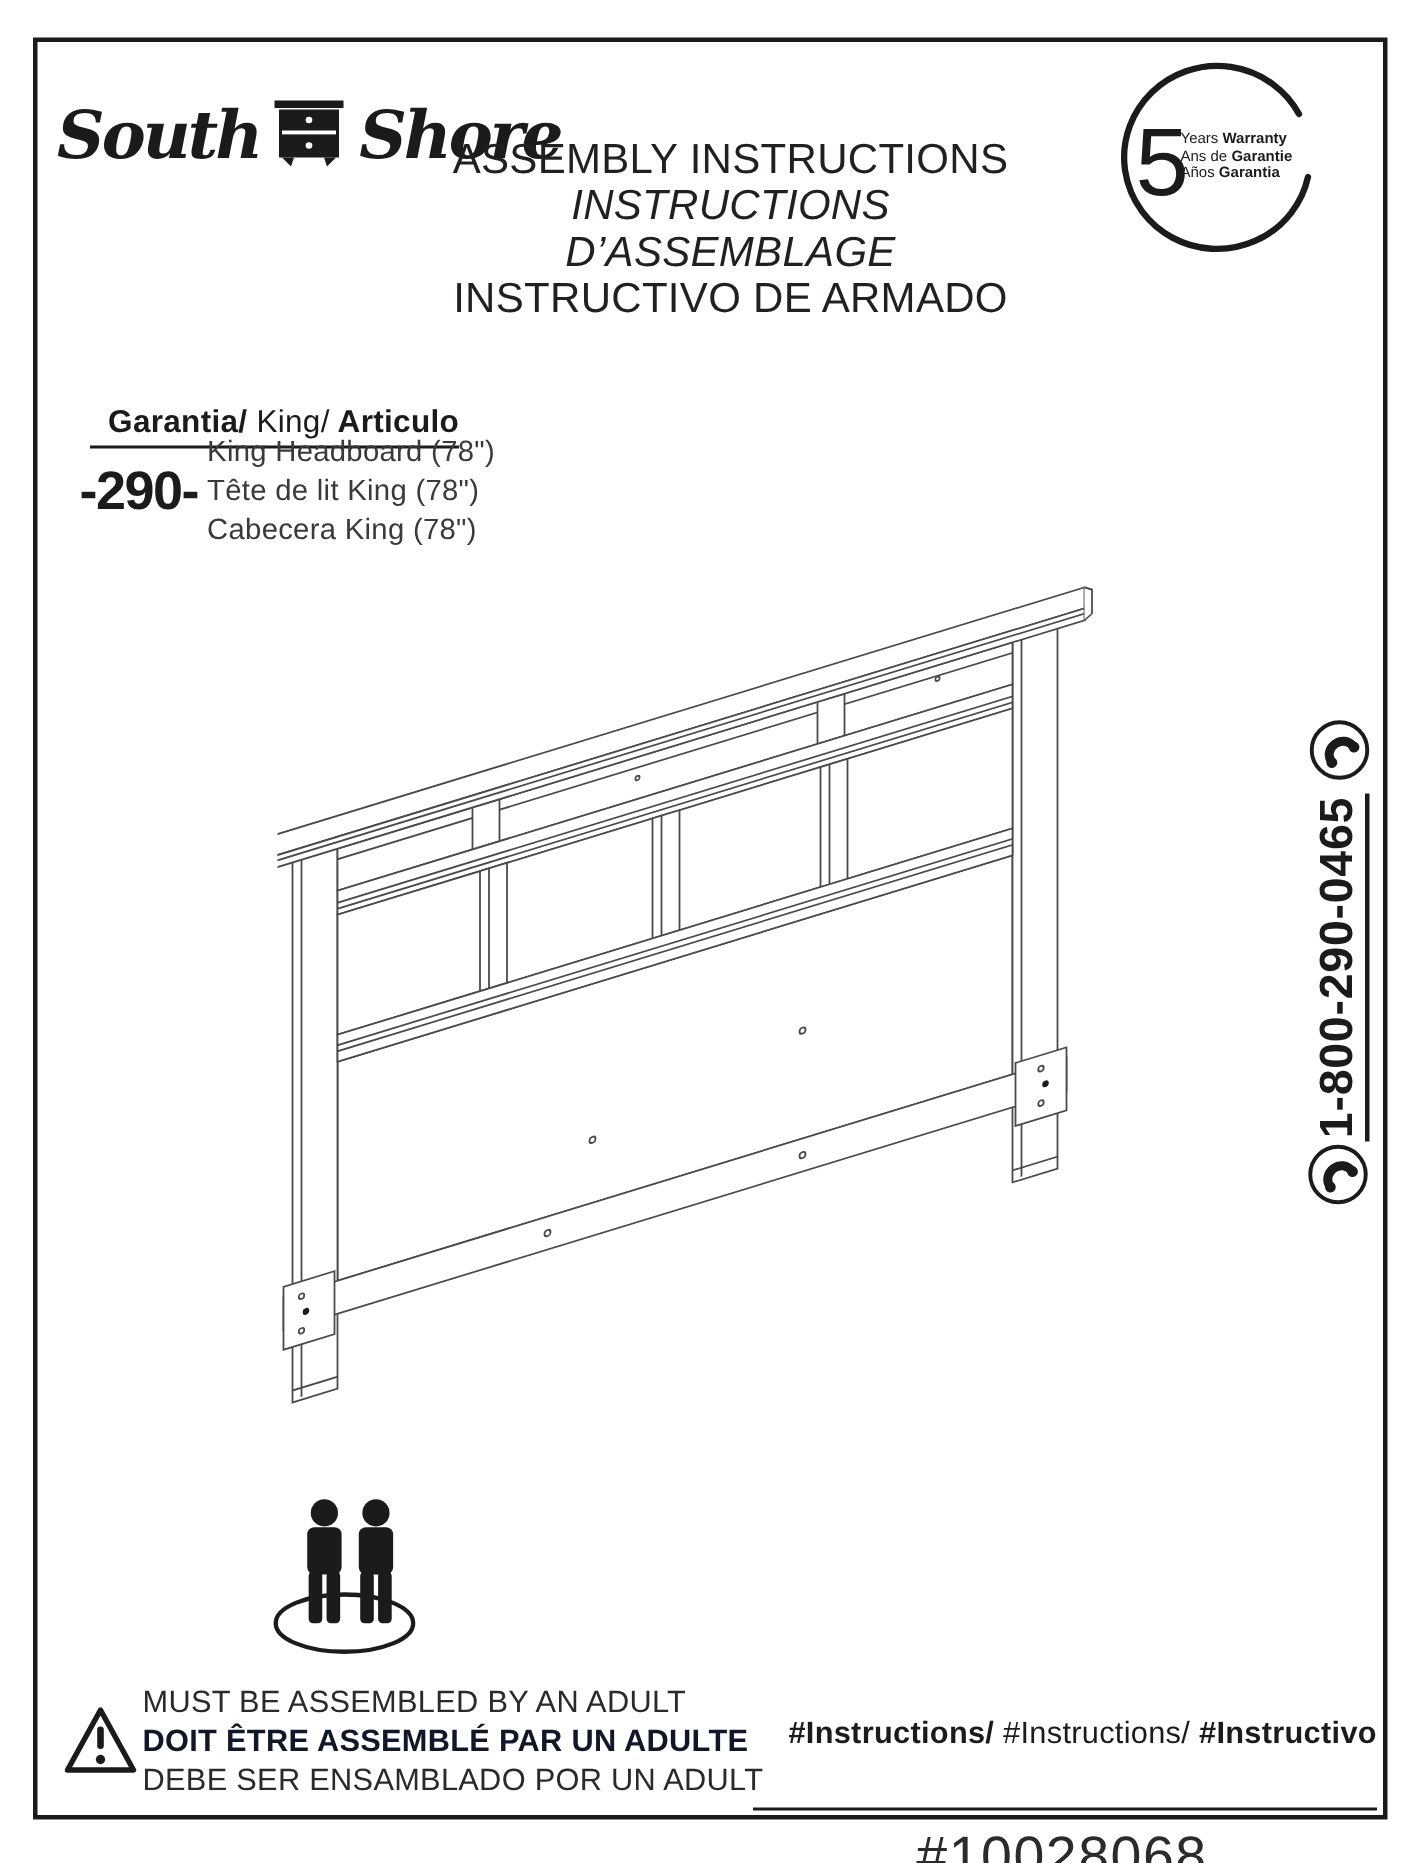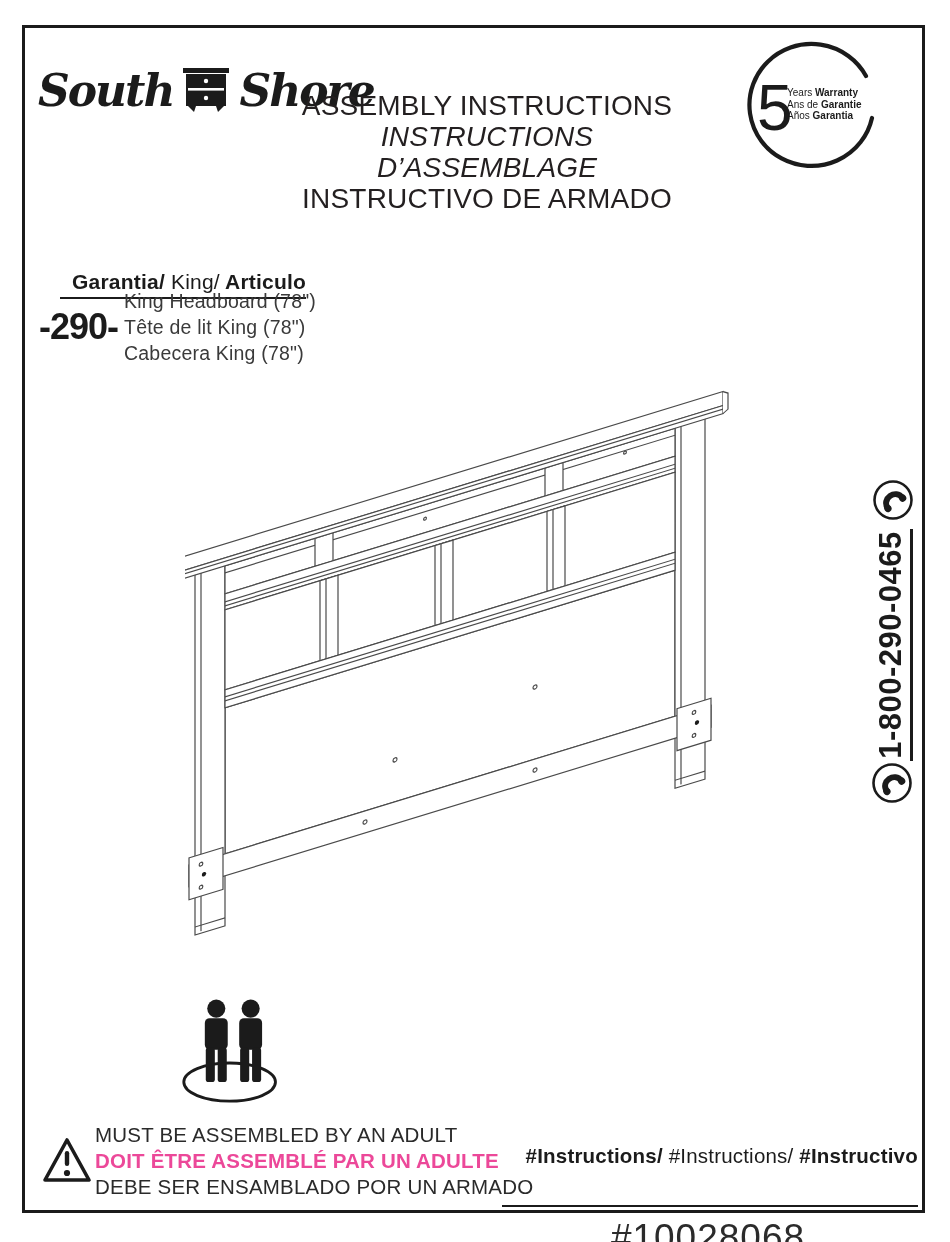--- a/index.html
+++ b/index.html
@@ -26,21 +26,21 @@
   .badge-5 { position:absolute; left:12px; top:36px; font-size:64px; font-weight:400;
              line-height:1; color:#1b1b1b; }
   .badge-lines { position:absolute; left:42px; top:47px; width:90px;
                  font-size:10px; line-height:11.5px; color:#1b1b1b; white-space:nowrap; }
   .badge-lines b { font-weight:700; }
 
   
   .article-heading { left:60px; top:246px; font-size:21px; letter-spacing:0.2px;
                      border-bottom:2.5px solid #1b1b1b; padding-bottom:3px; white-space:pre; }
   .article-heading .b { font-weight:700; }
-  .model-row { left:39px; top:288px; display:flex; align-items:center;justify-content:flex-end; }
+  .model-row { left:53px; top:288px; display:flex; align-items:center;justify-content:flex-end; }
   .model-number { font-size:36px; font-weight:700; letter-spacing:-1px; margin-right:6px; }
   .model-names { font-size:19.5px; line-height:26px; color:#3a3a3a; letter-spacing:0.2px; }
 
   
   .figure { left:185px; top:383px; }
 
   
   .phone-number { left:763px; top:625px; width:260px; height:40px;
                   transform:rotate(-90deg); transform-origin:50% 50%;
                   text-align:center; font-size:31px; font-weight:700; letter-spacing:0.5px;
@@ -49,21 +49,21 @@
   .phone-icon-top { left:872px; top:479px; }
   .phone-icon-bottom { left:871px; top:762px; }
 
   
   .people { left:180px; top:995px; }
 
   
   .warn-triangle { left:42px; top:1136px; }
   .warning-text { left:95px; top:1122px; font-size:20.5px; line-height:26px;
                   color:#2a2a2a; letter-spacing:0.2px; white-space:nowrap; }
-  .warning-text .bold { font-weight:700; color:#ec4899; }
+  .warning-text .bold { font-weight:700; color:#0f172a; }
 
   
   .footer-right { left:502px; top:1120px; width:412px; text-align:center; }
   .footer-label { display:inline-block; font-size:20.5px; letter-spacing:0.2px;
                   border-bottom:2.5px solid #1b1b1b; padding-bottom:13px; white-space:pre; }
   .footer-label .b { font-weight:700; }
   .doc-number { margin-top:10px; font-size:37px; font-weight:400; letter-spacing:1px;
                 color:#2b2b2b; }
 </style>
 </head>
@@ -212,21 +212,21 @@
 </svg>
 
 <svg class="abs warn-triangle" width="50" height="49" viewBox="0 0 50 49">
   <path d="M25 4 L47 44 L3 44 Z" fill="none" stroke="#1b1b1b" stroke-width="3.6" stroke-linejoin="round"></path>
   <rect x="22.8" y="15" width="4.4" height="15" rx="2.2" fill="#1b1b1b"></rect>
   <circle cx="25" cy="37" r="3.1" fill="#1b1b1b"></circle>
 </svg>
 <div class="abs warning-text">
   <div>MUST BE ASSEMBLED BY AN ADULT</div>
   <div class="bold">DOIT ÊTRE ASSEMBLÉ PAR UN ADULTE</div>
-  <div>DEBE SER ENSAMBLADO POR UN ARMADO</div>
+  <div>DEBE SER ENSAMBLADO POR UN ADULT</div>
 </div>
 
 <div class="abs footer-right">
   <div class="footer-label">
     <span class="b">#Instructions/</span><span> #Instructions/</span><span class="b"> #Instructivo</span>
   </div>
   <div class="doc-number">#10028068</div>
 </div>
 
 </body></html>

